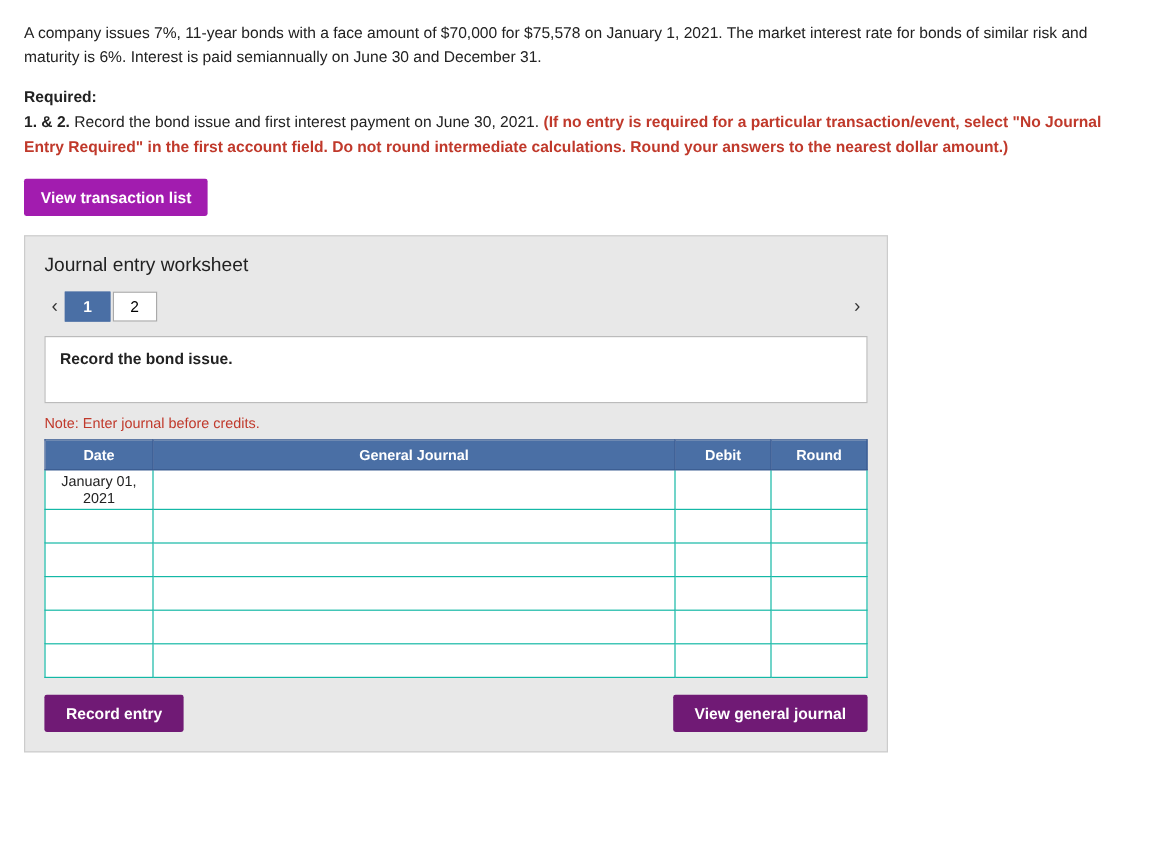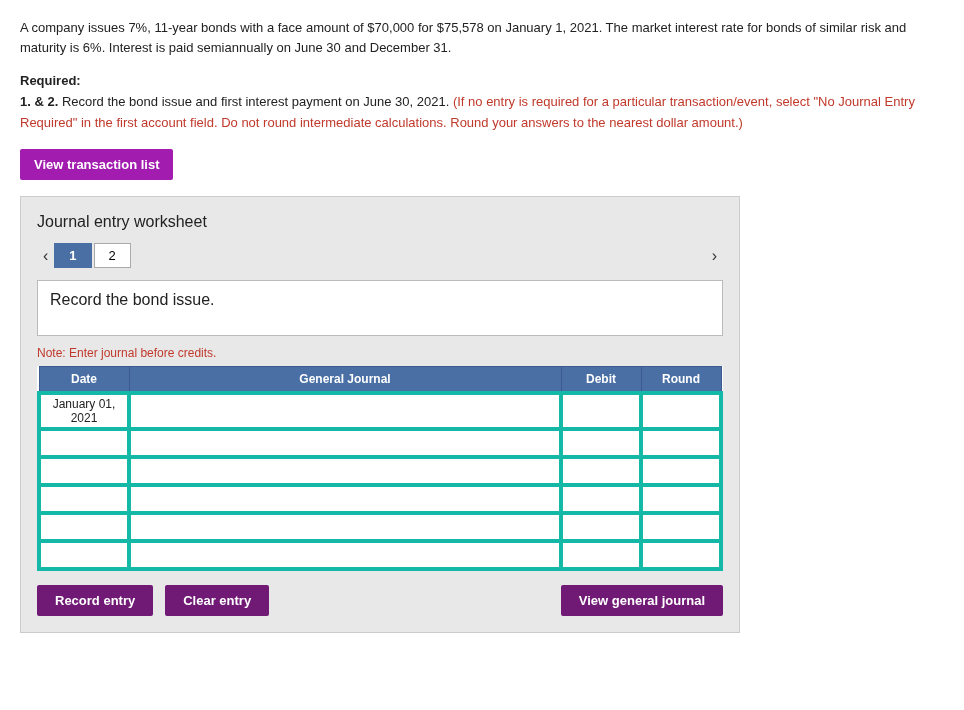--- a/index.html
+++ b/index.html
@@ -20,21 +20,21 @@
     .required-section {
       margin-bottom: 16px;
       line-height: 1.6;
       font-size: 13px;
     }
     .required-label {
       font-weight: bold;
     }
     .required-instruction {
       color: #c0392b;
-      font-weight: normal;
+      font-weight: bold;
     }
     .btn-view-transaction {
       background-color: #a21caf;
       color: #fff;
       border: none;
       padding: 8px 14px;
       font-size: 13px;
       font-weight: bold;
       cursor: pointer;
       margin-bottom: 16px;
@@ -79,21 +79,22 @@
     }
     .tab-spacer {
       flex: 1;
     }
     .entry-description-box {
       background: #fff;
       border: 1px solid #bbb;
       padding: 10px 12px;
       min-height: 56px;
       margin-bottom: 10px;
-      font-size: 16px;
+      font-size: 13px;
+      font-weight: bold;
     }
     .note-text {
       color: #c0392b;
       font-size: 12px;
       margin-bottom: 6px;
     }
     table.journal-table {
       width: 100%;
       border-collapse: collapse;
       background: #fff;
@@ -104,21 +105,21 @@
       font-size: 12px;
       font-weight: bold;
       padding: 5px 8px;
       border: 1px solid #3a5a90;
     }
     table.journal-table thead tr th.th-date { width: 90px; }
     table.journal-table thead tr th.th-journal { }
     table.journal-table thead tr th.th-debit { width: 80px; }
     table.journal-table thead tr th.th-credit { width: 80px; }
     table.journal-table tbody tr td {
-      border: 4px solid #14b8a6;
+      border: 1px solid #14b8a6;
       padding: 0;
       height: 28px;
       vertical-align: middle;
     }
     table.journal-table tbody tr td.td-date {
       font-size: 12px;
       text-align: center;
       padding: 2px 4px;
       background: #fff;
     }
@@ -235,19 +236,18 @@
           <td class="td-date"></td>
           <td class="td-input"><input type="text" style=""></td>
           <td class="td-input"><input type="text" style=""></td>
           <td class="td-input"><input type="text" style=""></td>
         </tr>
       </tbody>
   </table>
 
   <div class="bottom-buttons">
     <button class="btn-action">Record entry</button>
-    <button class="btn-action">Clear entry</button>
     <div class="btn-spacer"></div>
     <button class="btn-action">View general journal</button>
   </div>
 </div>
 
 
 
 </body></html>

